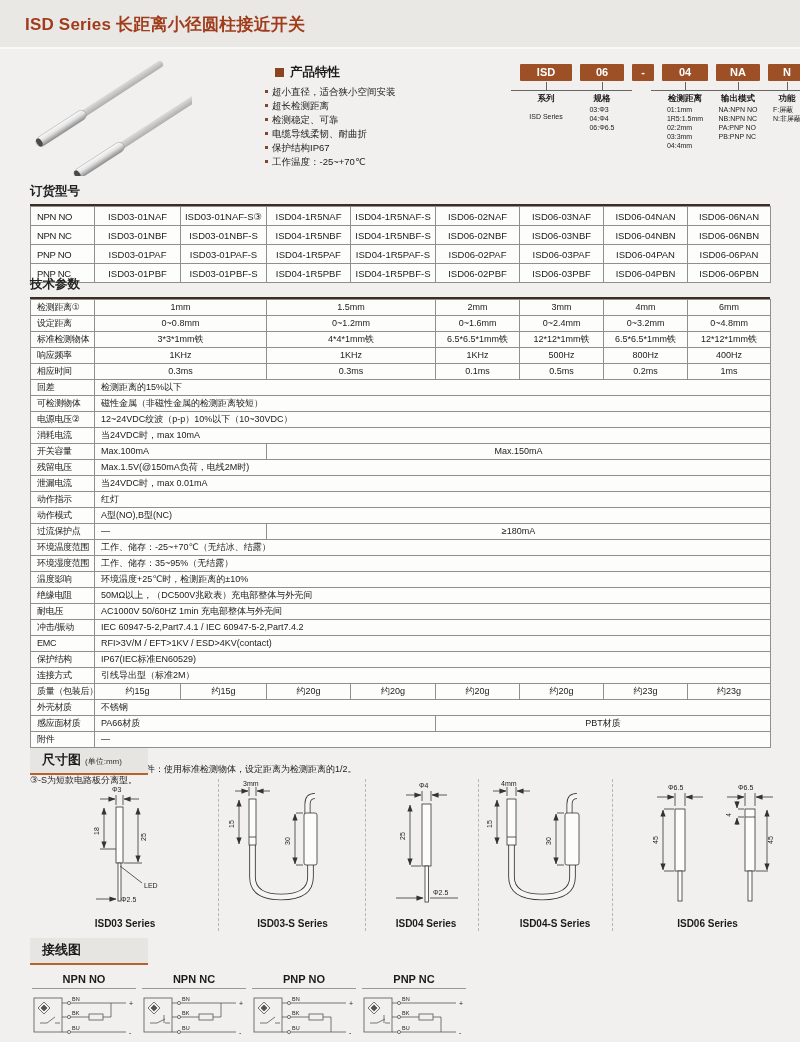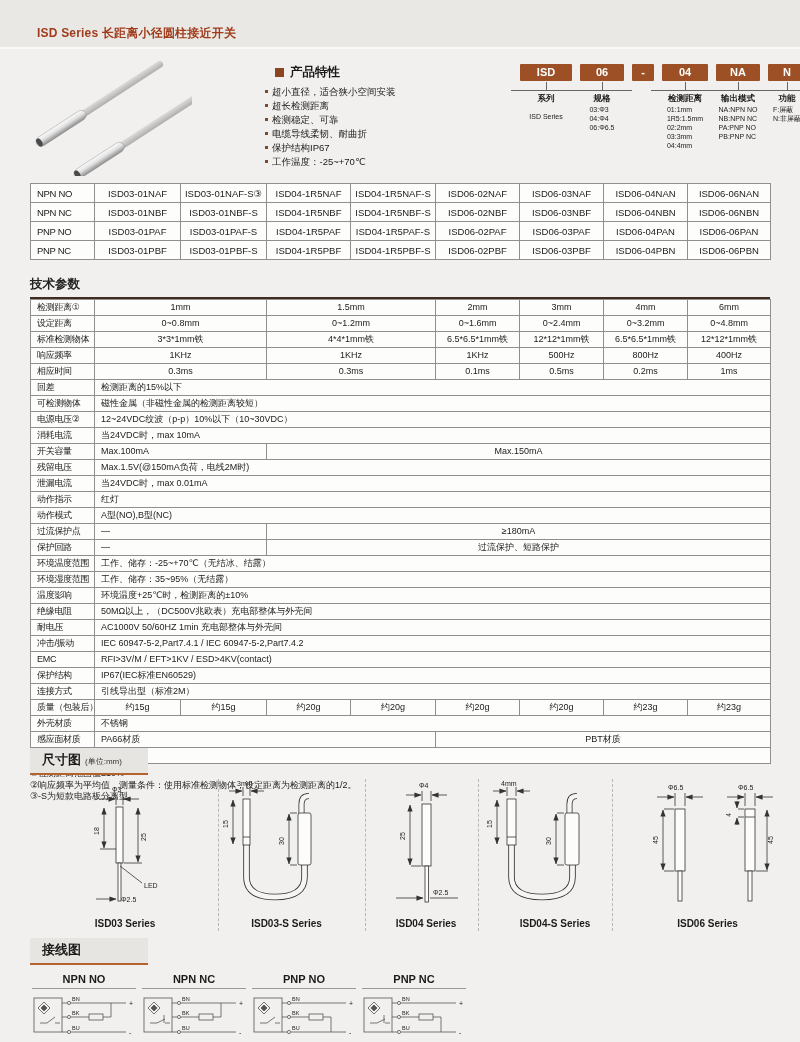--- a/index.html
+++ b/index.html
@@ -4,21 +4,21 @@
 <title>ISD Series Datasheet</title>
 <style>
   html,body{margin:0;padding:0;}
   body{
     width:800px;height:1042px;position:relative;overflow:hidden;
     background:#f1f0ee;color:#1b1b1b;
     font-family:"Liberation Sans","DejaVu Sans",sans-serif;
   }
   
   .header{position:absolute;top:0;left:0;width:800px;height:47px;background:#eae8e4;border-bottom:2px solid #f9f9f8;}
-  .header h1{margin:12px;padding:13px 0 0 25px;font-size:12px;font-weight:bold;color:#a03c1c;letter-spacing:.2px;}
+  .header h1{margin:0;padding:13px 0 0 25px;font-size:17px;font-weight:bold;color:#a03c1c;letter-spacing:.2px;}
   
   .photo{position:absolute;left:20px;top:58px;width:172px;height:118px;}
   .features{position:absolute;left:250px;top:64px;width:250px;}
   .feat-head{font-size:12.5px;font-weight:bold;display:flex;align-items:center;gap:6px;padding-left:25px;}
   .sq{width:9px;height:9px;background:#8a4520;display:inline-block;flex:none;}
   .feat-list{list-style:none;margin:5px 0 0 15px;padding:0;font-size:9.5px;}
   .feat-list li{margin:3px 0;display:flex;gap:4px;align-items:flex-start;line-height:11px;}
   .dot{width:3px;height:3px;background:#7a4a2a;margin-top:4px;flex:none;}
   
   .model-code{position:absolute;left:520px;top:64px;width:286px;}
@@ -54,21 +54,21 @@
   .notes{margin-top:4px;font-size:9px;line-height:11.5px;}
   
   .band{width:106px;height:22px;background:#e7e5e1;border-bottom:2px solid #b5622d;display:flex;align-items:baseline;padding:3px 0 0 12px;gap:4px;}
   .band b{font-size:13px;}
   .band span{font-size:8px;color:#333;}
   #dims{top:748px;}
   .figs{position:relative;height:162px;margin-top:4px;}
   .fig{position:absolute;text-align:center;}
   .flabel{font-size:10px;font-weight:bold;margin-top:1px;}
   .figs > .fig:nth-of-type(1){left:20px;width:150px;}
-  .figs > .fig:nth-of-type(2){left:189px;width:135px;}
+  .figs > .fig:nth-of-type(2){left:195px;width:135px;}
   .figs > .fig:nth-of-type(3){left:340px;width:112px;}
   .figs > .fig:nth-of-type(4){left:455px;width:140px;}
   .figs > .fig:nth-of-type(5){left:595px;width:165px;}
   .vsep{position:absolute;top:0;height:152px;border-left:1px dashed #b8b6b2;}
   .figs > .vsep:nth-of-type(6){left:188px;}
   .figs > .vsep:nth-of-type(7){left:335px;}
   .figs > .vsep:nth-of-type(8){left:448px;}
   .figs > .vsep:nth-of-type(9){left:582px;}
   #wiring{top:938px;}
   .wd-row{display:flex;gap:6px;margin:8px 0 0 2px;}
@@ -234,20 +234,21 @@
         
             <div>F:屏蔽</div>
           
             <div>N:非屏蔽</div>
           </div>
       </div>
     </div>
 </div>
 
 <div class="sec" id="ordering">
+  <div class="sec-head">订货型号</div>
   <table class="o-table">
     <colgroup>
       <col style="width:64px">
         <col style="width:86px">
         <col style="width:86px">
         <col style="width:84px">
         <col style="width:85px">
         <col style="width:84px">
         <col style="width:84px">
         <col style="width:84px">
@@ -491,27 +492,20 @@
           </tr>
 
         <tr>
           <td class="lab">过流保护点</td>
 
             <td colspan="2" data-align="l">—</td>
 
             <td colspan="6">≥180mA</td>
           </tr>
 
-        <tr>
-          <td class="lab">保护回路</td>
-
-            <td colspan="2" data-align="l">—</td>
-
-            <td colspan="6">过流保护、短路保护</td>
-          </tr>
 
         <tr>
           <td class="lab">环境温度范围</td>
 
             <td colspan="8" data-align="l">工作、储存：-25~+70℃（无结冰、结露）</td>
           </tr>
 
         <tr>
           <td class="lab">环境湿度范围</td>
 

